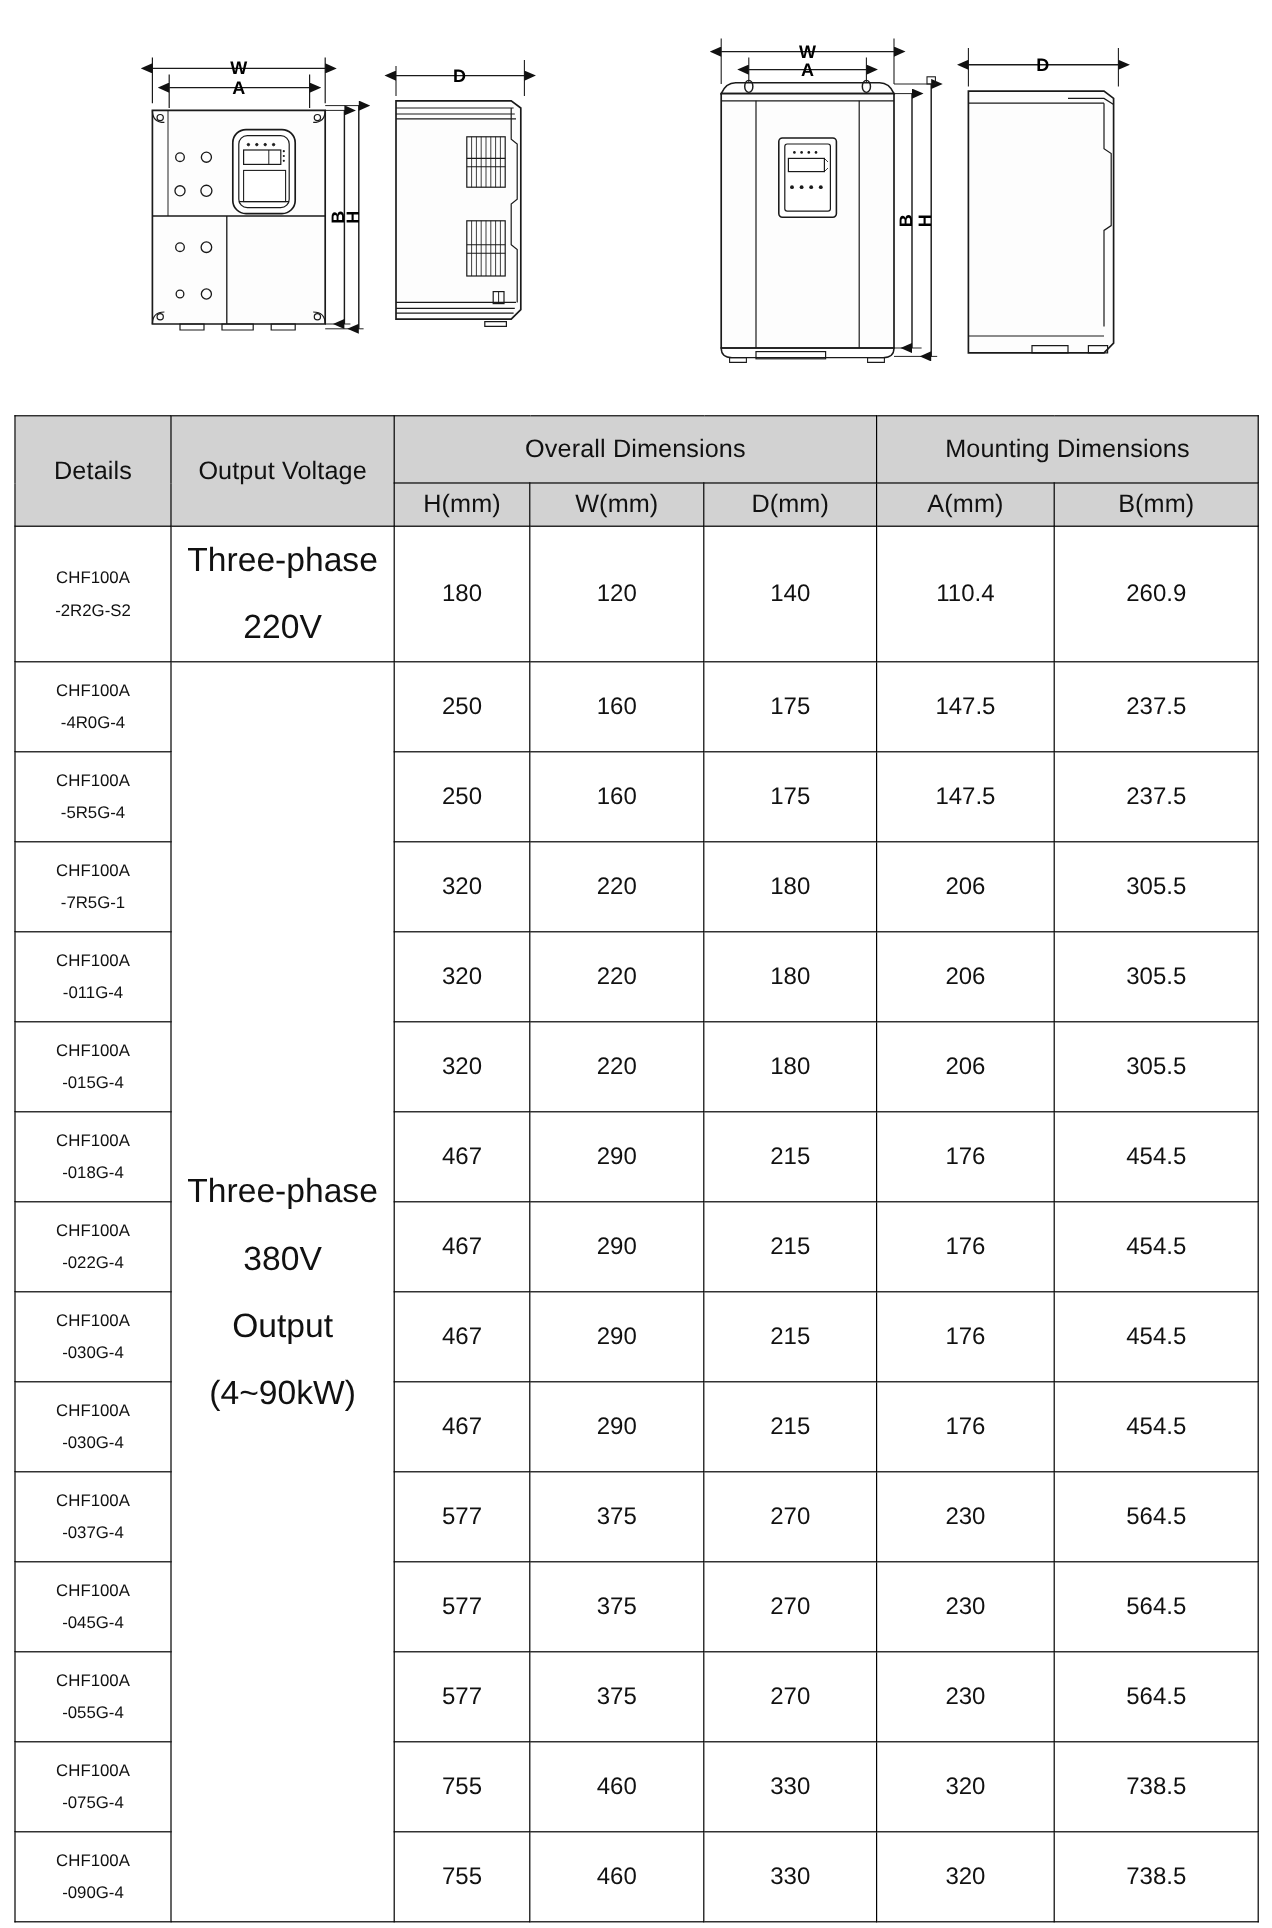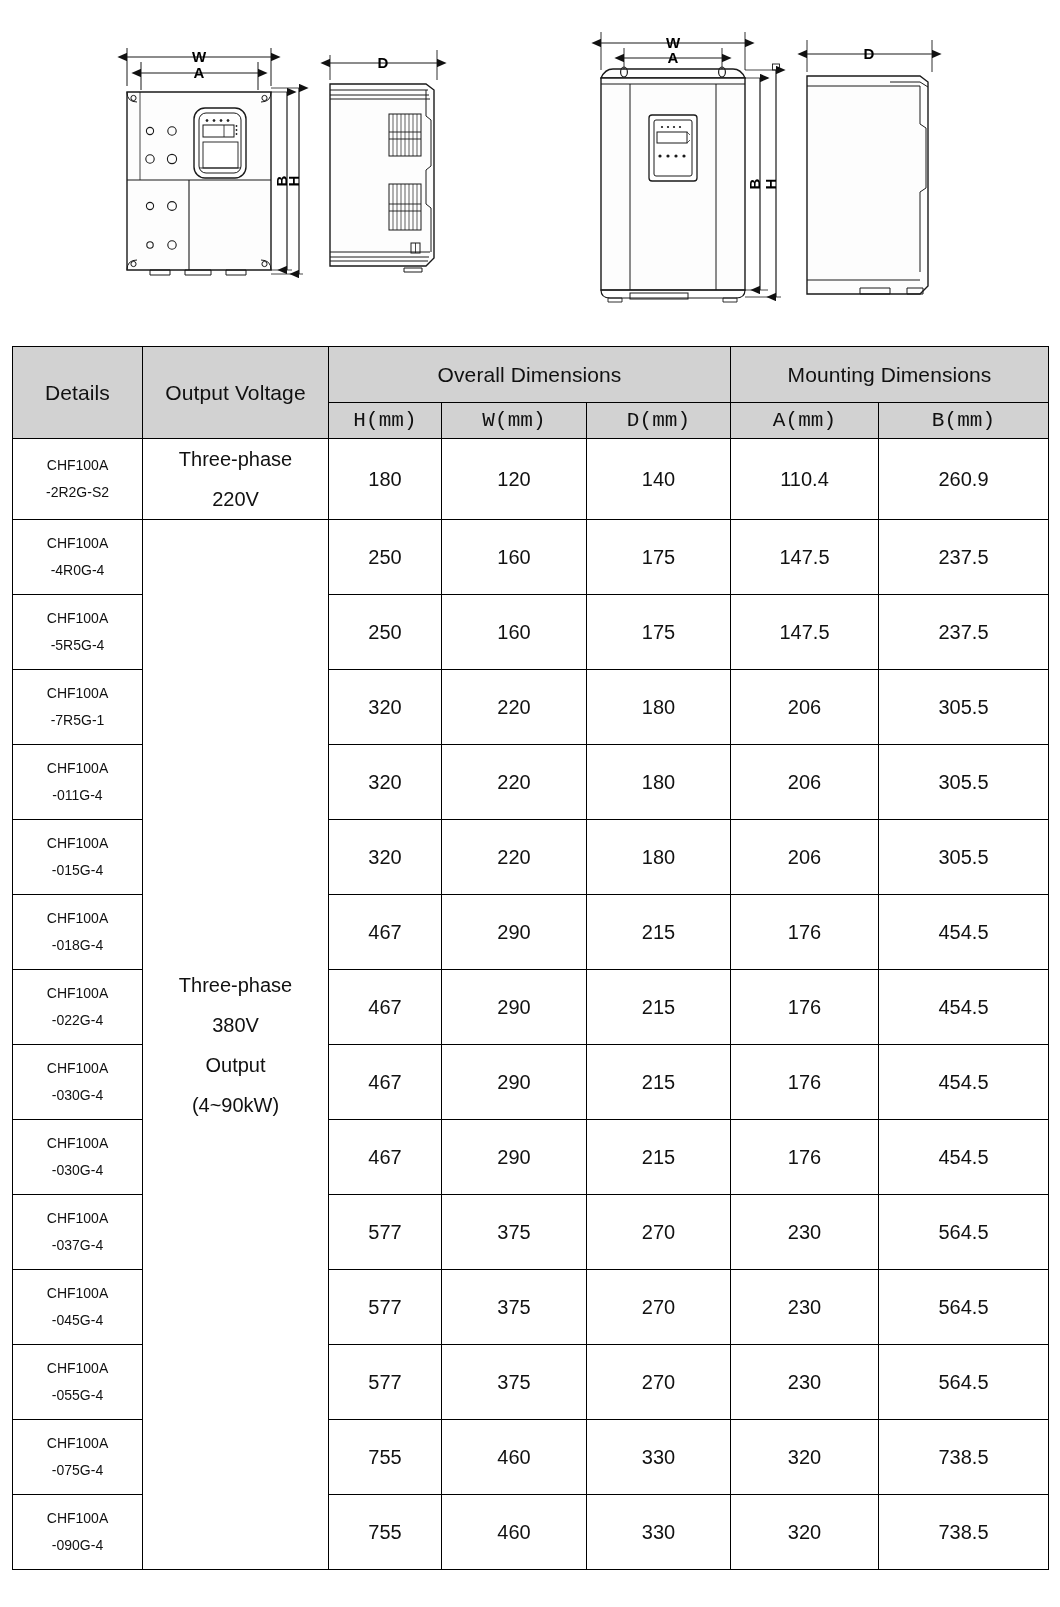--- a/index.html
+++ b/index.html
@@ -49,39 +49,39 @@
     padding: 0;
     font-weight: normal;
     color: #111;
   }
   table.spec thead th {
     background: #d2d2d2;
     font-size: 21px;
     letter-spacing: .1px;
   }
   th.hdr-tall { height: 56px; }
-  th.hdr-sub  { height: 36px; font-size: 20px; font-family: Liberation Mono, monospace; }
+  th.hdr-sub  { height: 36px; font-size: 20px; }
 
   
   col.c-details { width: 130px; }
   col.c-volt    { width: 186px; }
   col.c-h       { width: 113px; }
   col.c-w       { width: 145px; }
   col.c-d       { width: 144px; }
   col.c-a       { width: 148px; }
   col.c-b       { width: 170px; }
 
   td.model {
     font-size: 14px;
     line-height: 1.95;
     padding: 4px 2px;
   }
   td.model .ln { display: block; white-space: nowrap; }
   td.volt {
-    font-size: 20px;
+    font-size: 28px;
     line-height: 2.0;
   }
   td.volt .ln { display: block; white-space: nowrap; }
   td.num {
     font-size: 20px;
     vertical-align: top;
     padding-top: 16px;
   }
   tbody tr { height: 75px; }
   tbody tr.r1 { height: 74px; }

